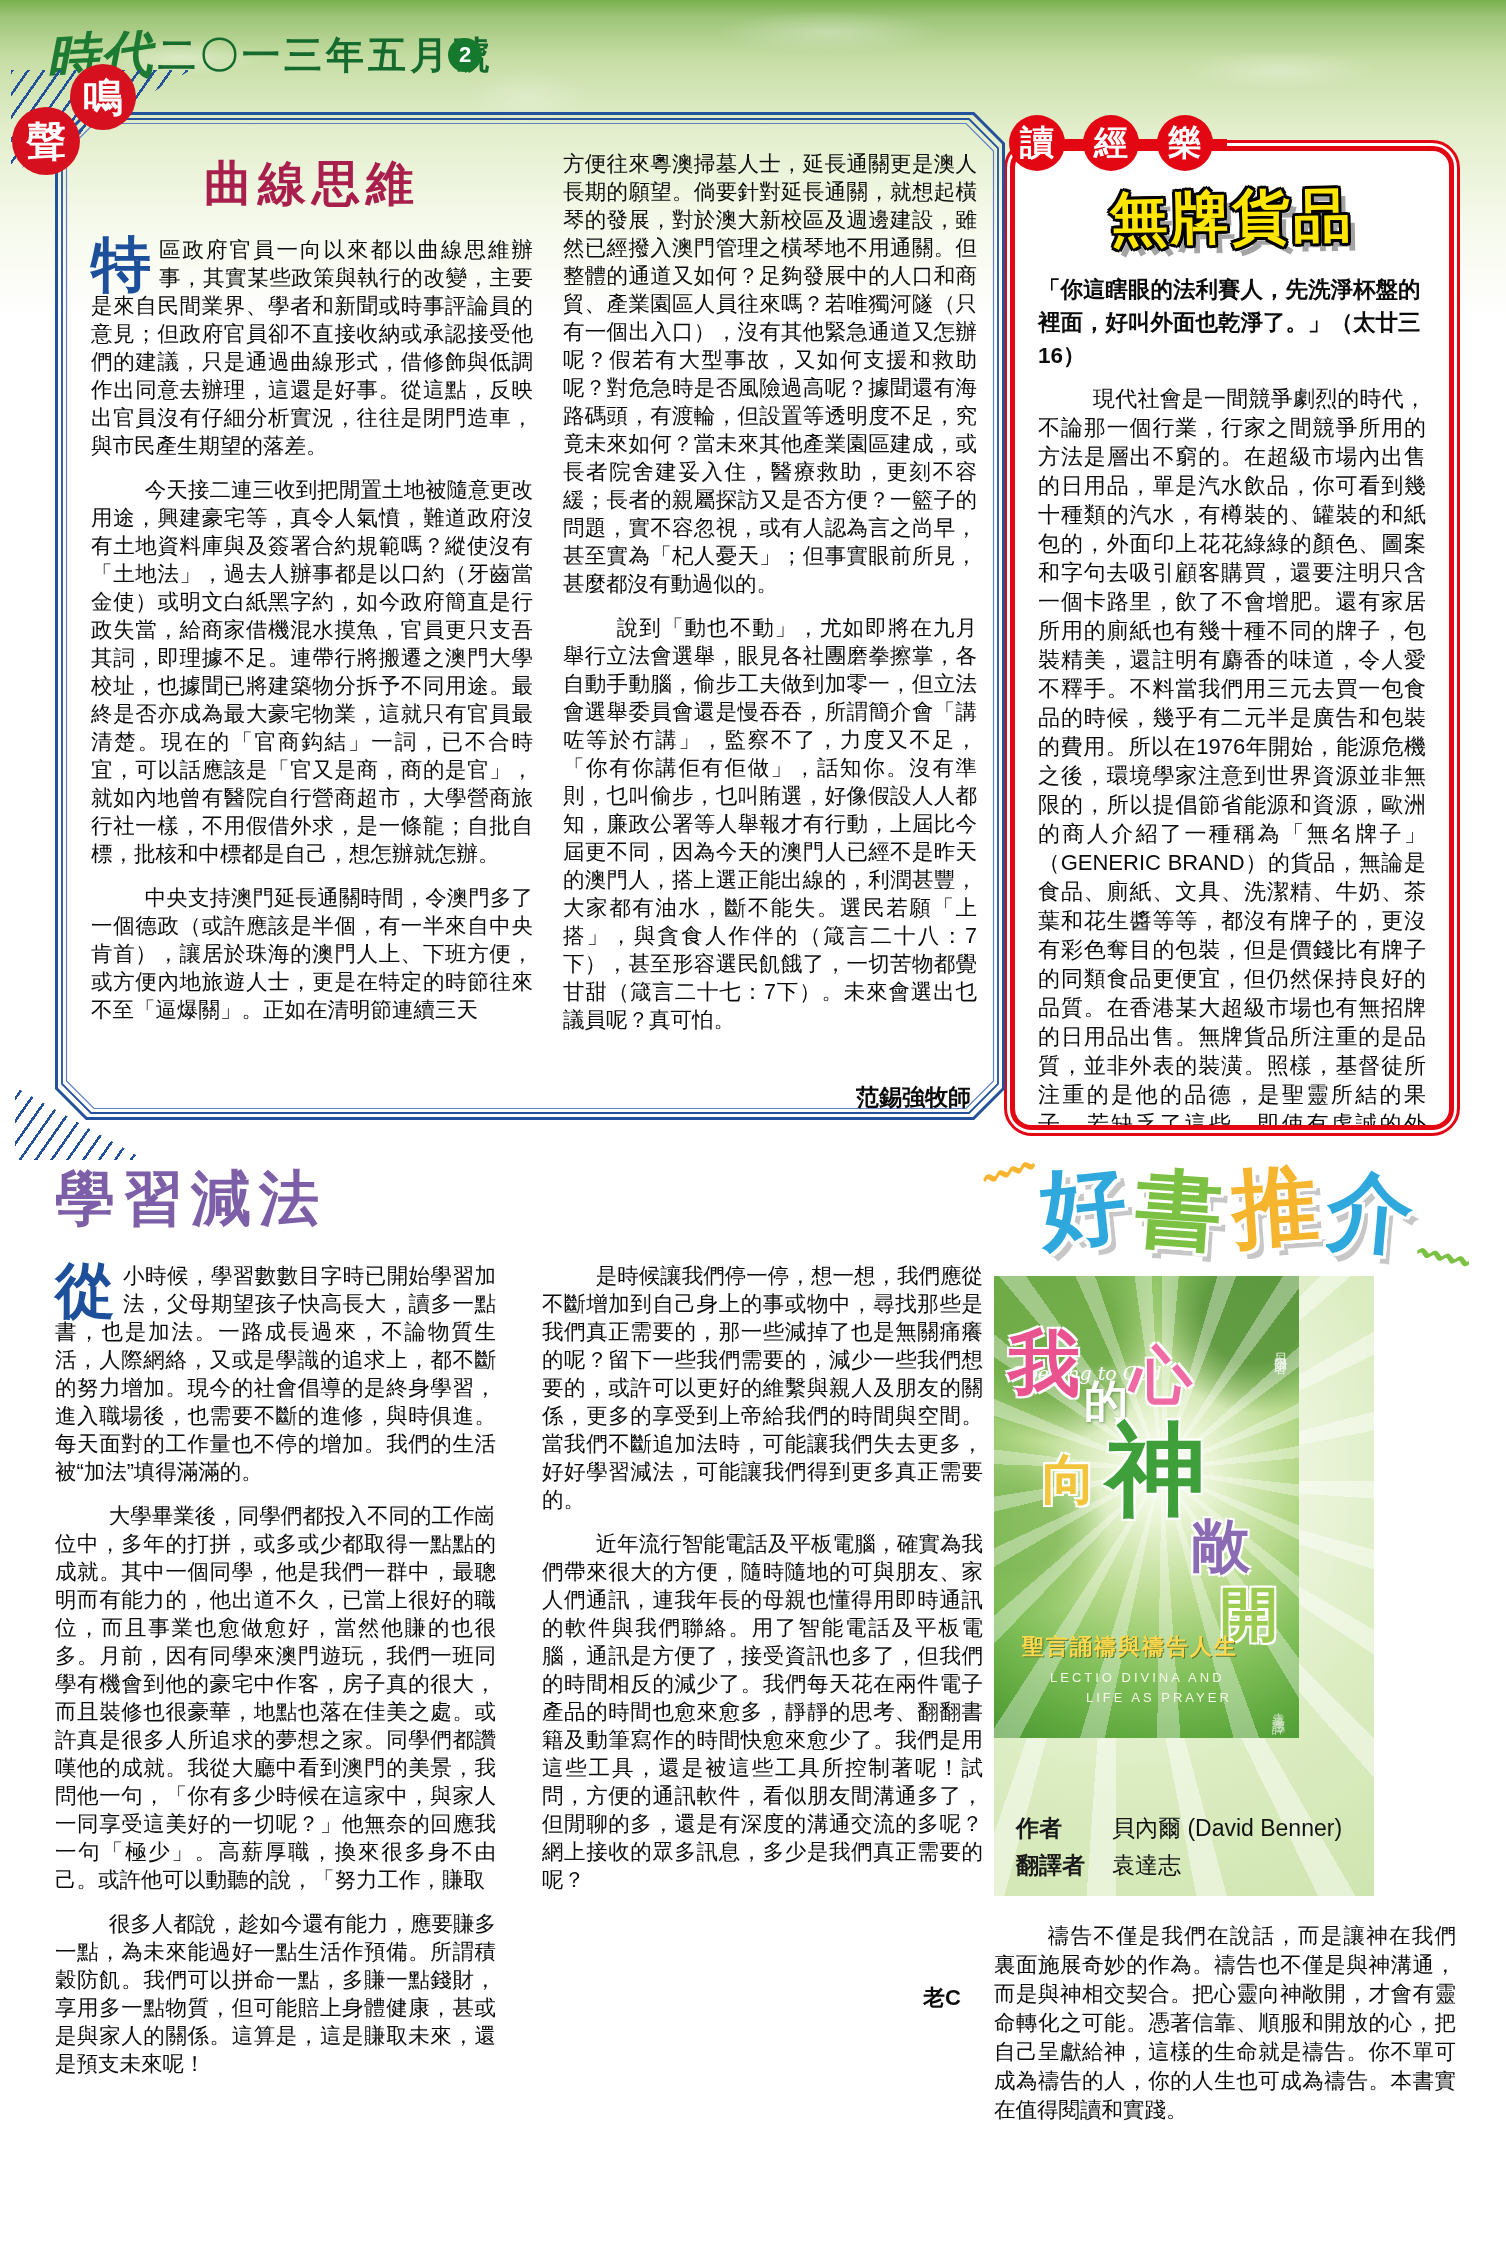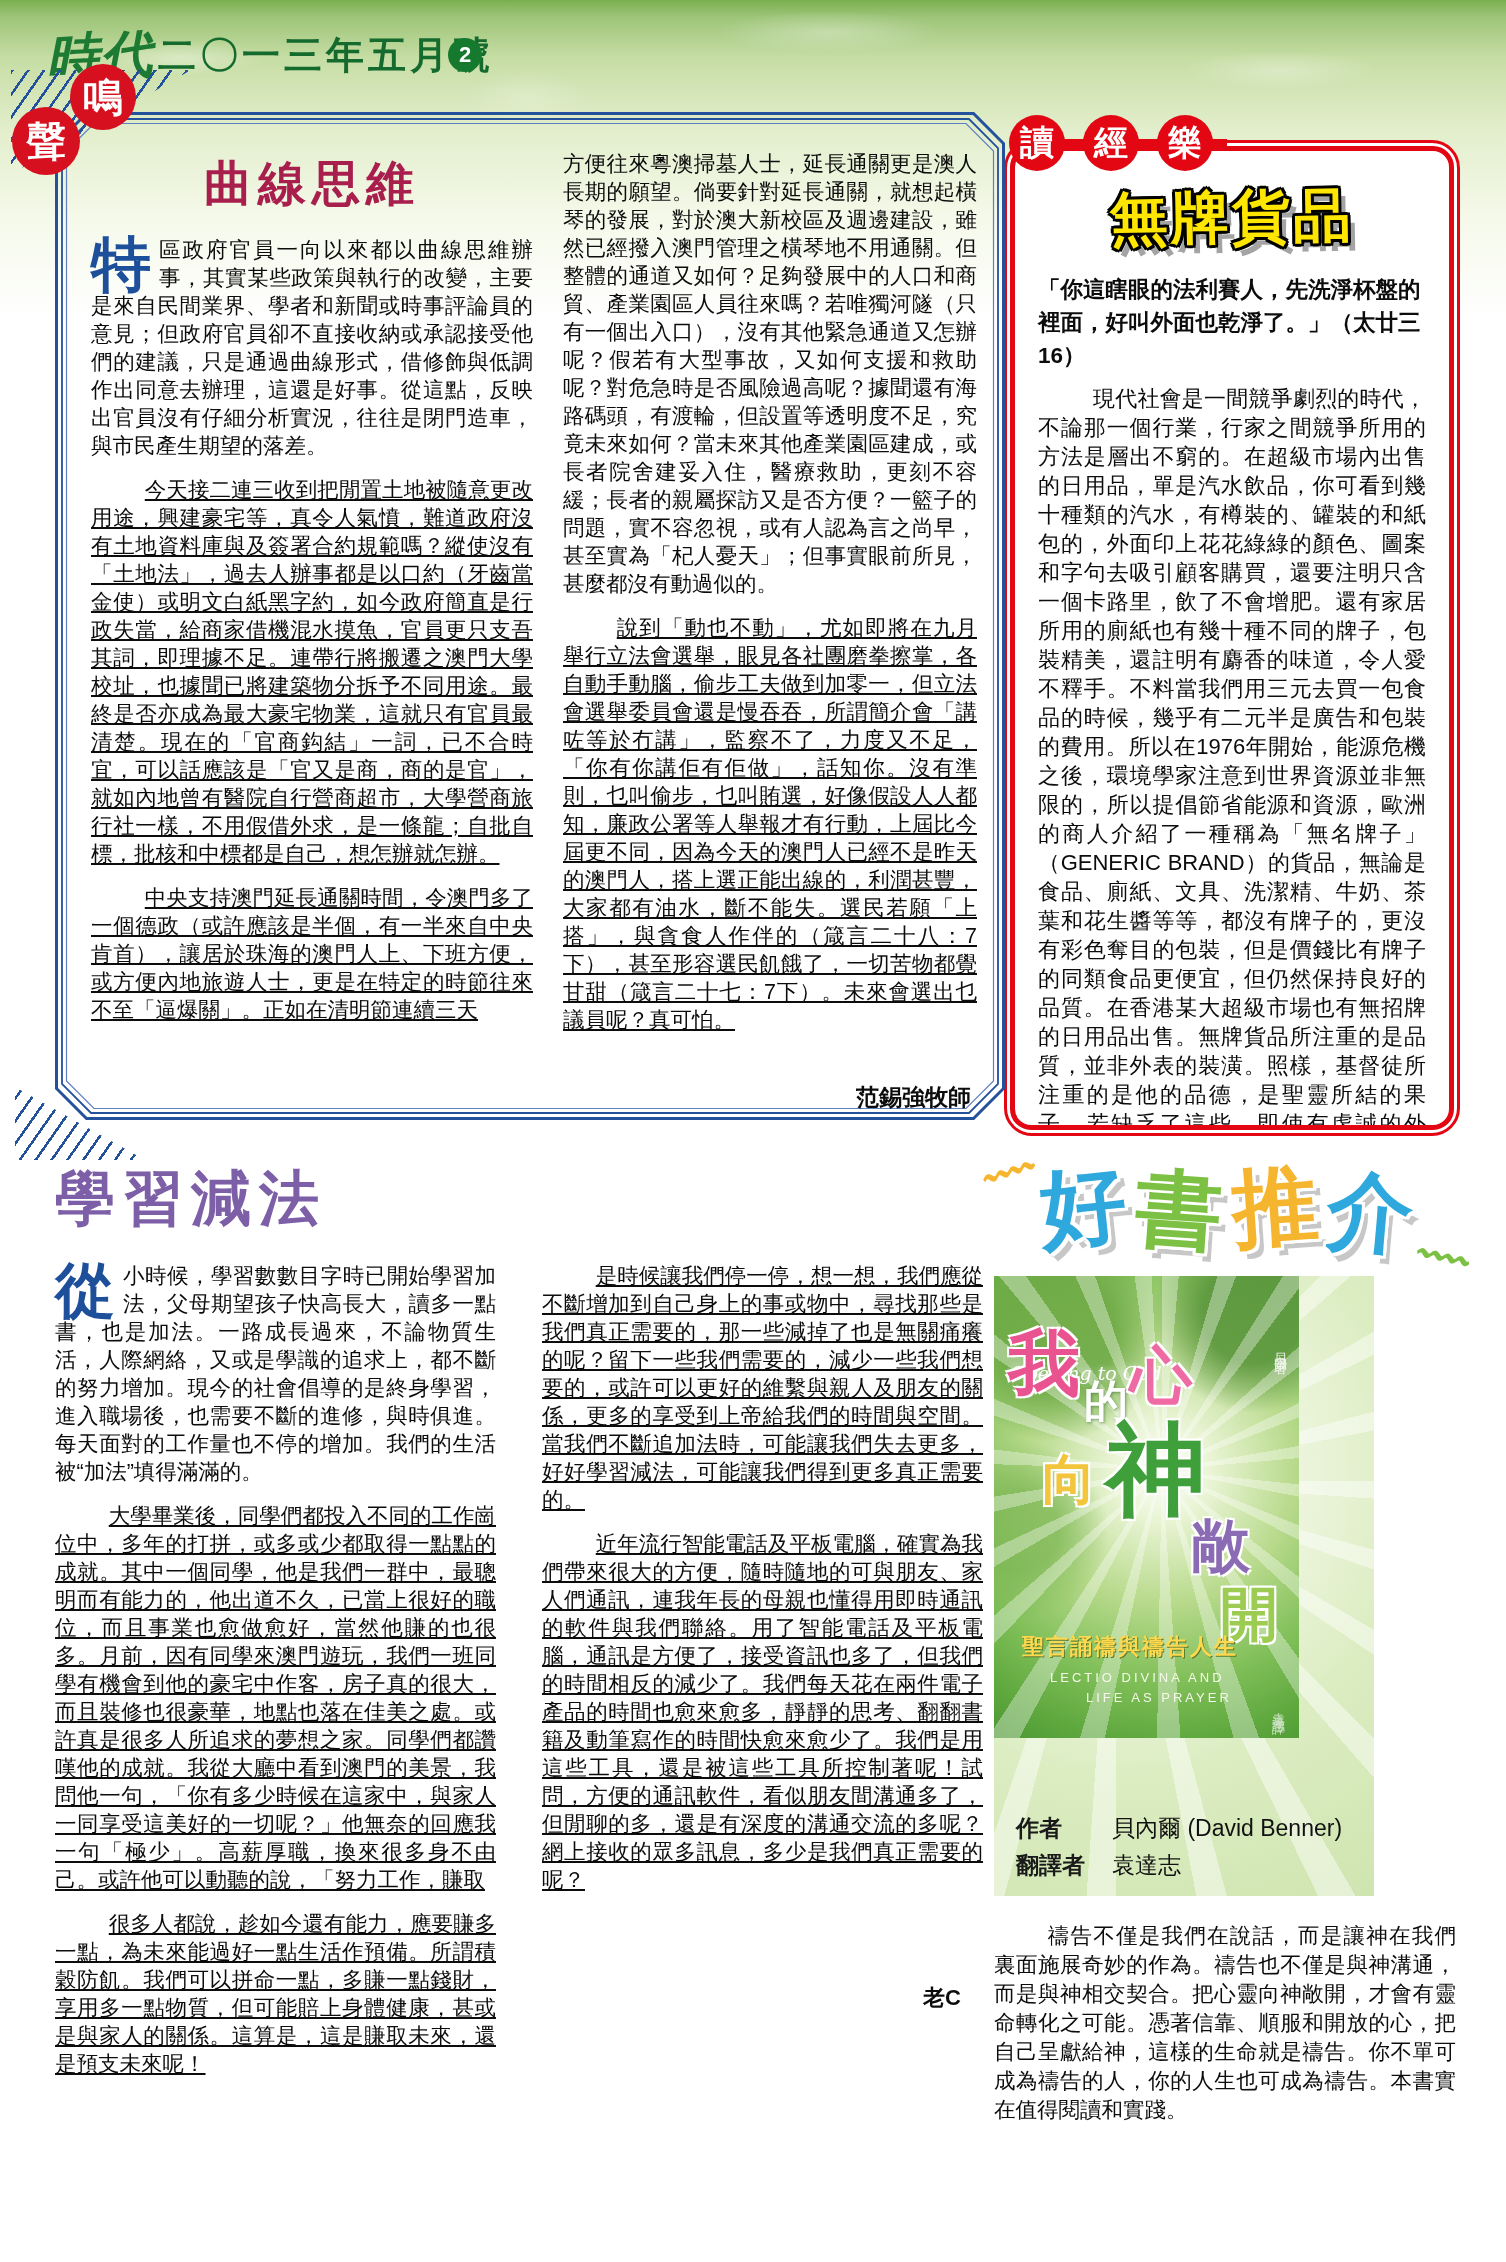--- a/index.html
+++ b/index.html
@@ -17,21 +17,21 @@
       radial-gradient(90px 40px at 35% 30%,rgba(255,255,255,.22),transparent 70%);}
   .masthead{position:absolute;left:46px;top:22px;font-family:"DejaVu Serif",serif;
     font-weight:bold;font-style:italic;font-size:52px;color:#1c7a33;transform:rotate(-3deg);letter-spacing:2px;}
   .issue{position:absolute;left:158px;top:30px;font-family:"Liberation Serif",serif;
     font-weight:700;font-size:38px;color:#156b2d;letter-spacing:4px;}
   .page-badge{position:absolute;left:448px;top:38px;width:34px;height:34px;border-radius:50%;
     background:#157a2e;color:#fff;font-weight:bold;font-size:22px;display:flex;align-items:center;justify-content:center;}
 
   
   .body-text{font-size:21.5px;line-height:28px;text-align:justify;margin:0 0 16px;}
-  .indent{text-indent:2.5em;text-decoration:underline;}
+  .indent{text-indent:2.5em;}
   .dropcap{float:left;font-size:60px;line-height:52px;font-weight:700;color:#1d4f9a;margin:3px 8px 0 0;}
 
   
   .a1-box{position:absolute;left:55px;top:112px;width:950px;height:1008px;}
   .a1-border{position:absolute;left:0;top:0;overflow:visible;z-index:1;}
   .stripe{position:absolute;z-index:0;background:repeating-linear-gradient(125deg,#24519c 0 2.5px,transparent 2.5px 13px);}
   .stripe-tl{left:-44px;top:-42px;width:180px;height:104px;clip-path:polygon(0 0,100% 0,0 100%);}
   .stripe-bl{left:-40px;bottom:-40px;width:130px;height:86px;clip-path:polygon(0 15%,100% 100%,0 100%);}
   .tag-circle{position:absolute;border-radius:50%;background:#d6101f;color:#fff;display:flex;
     align-items:center;justify-content:center;font-weight:700;z-index:3;}

